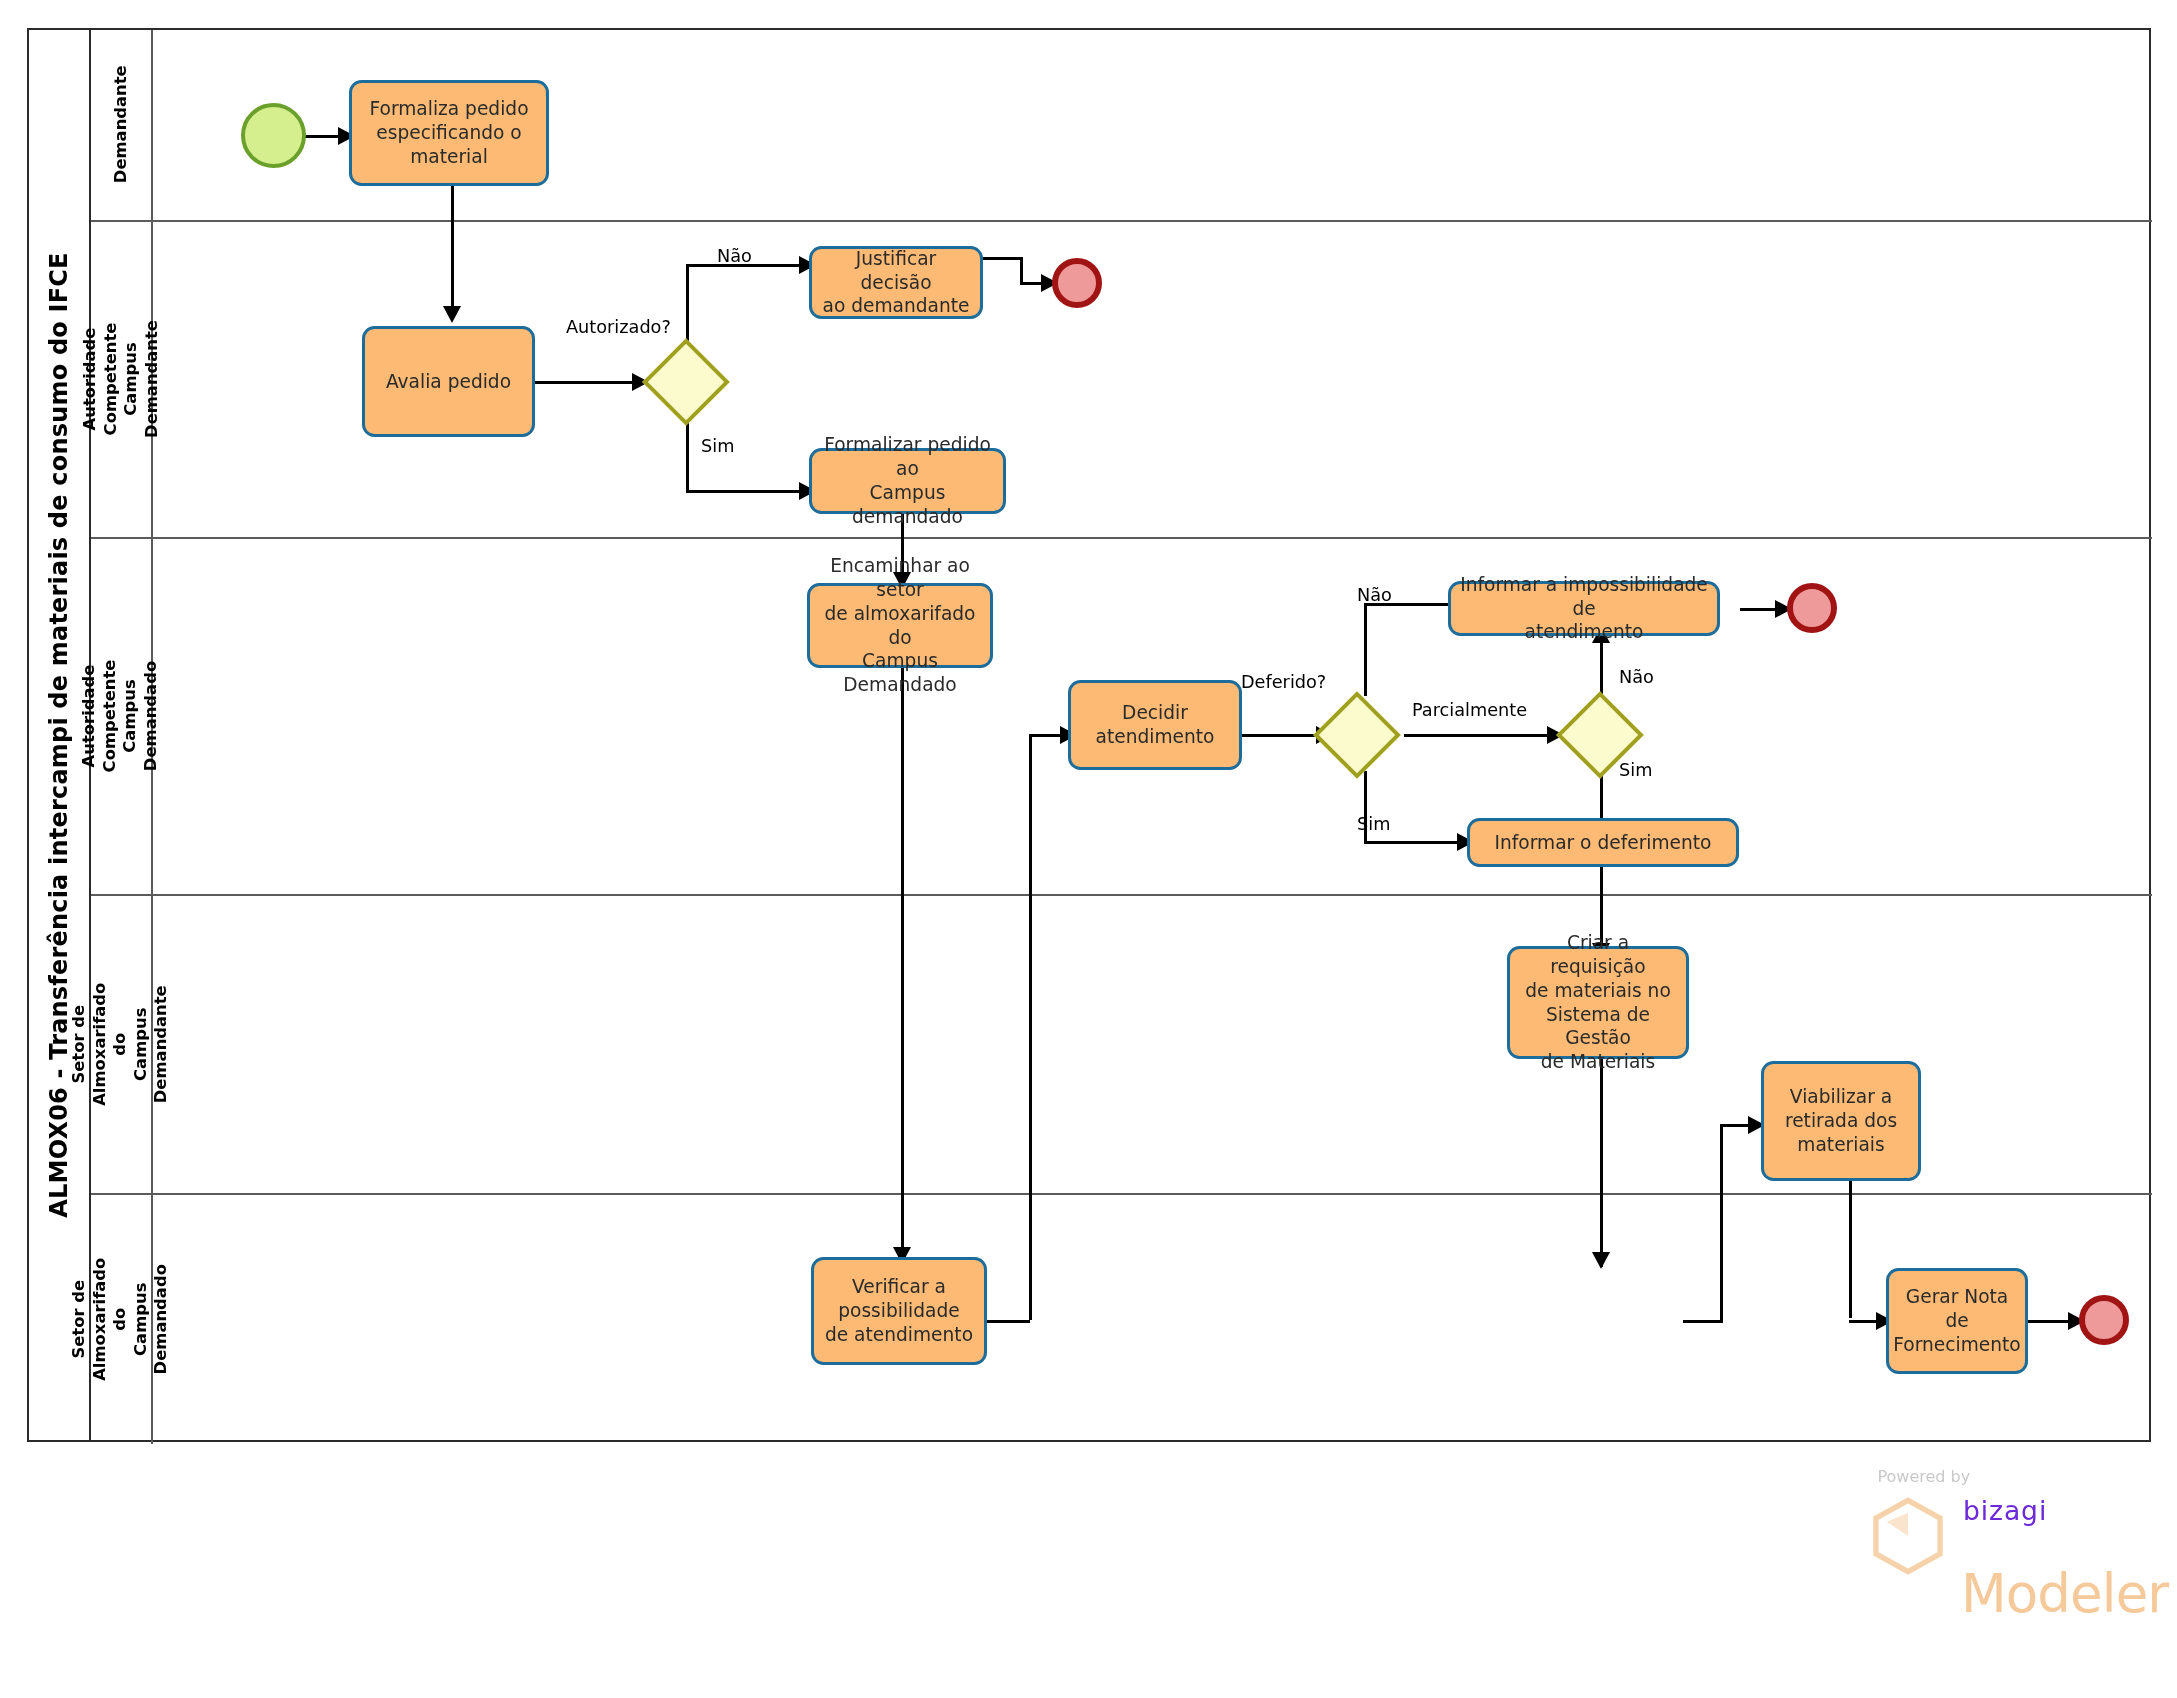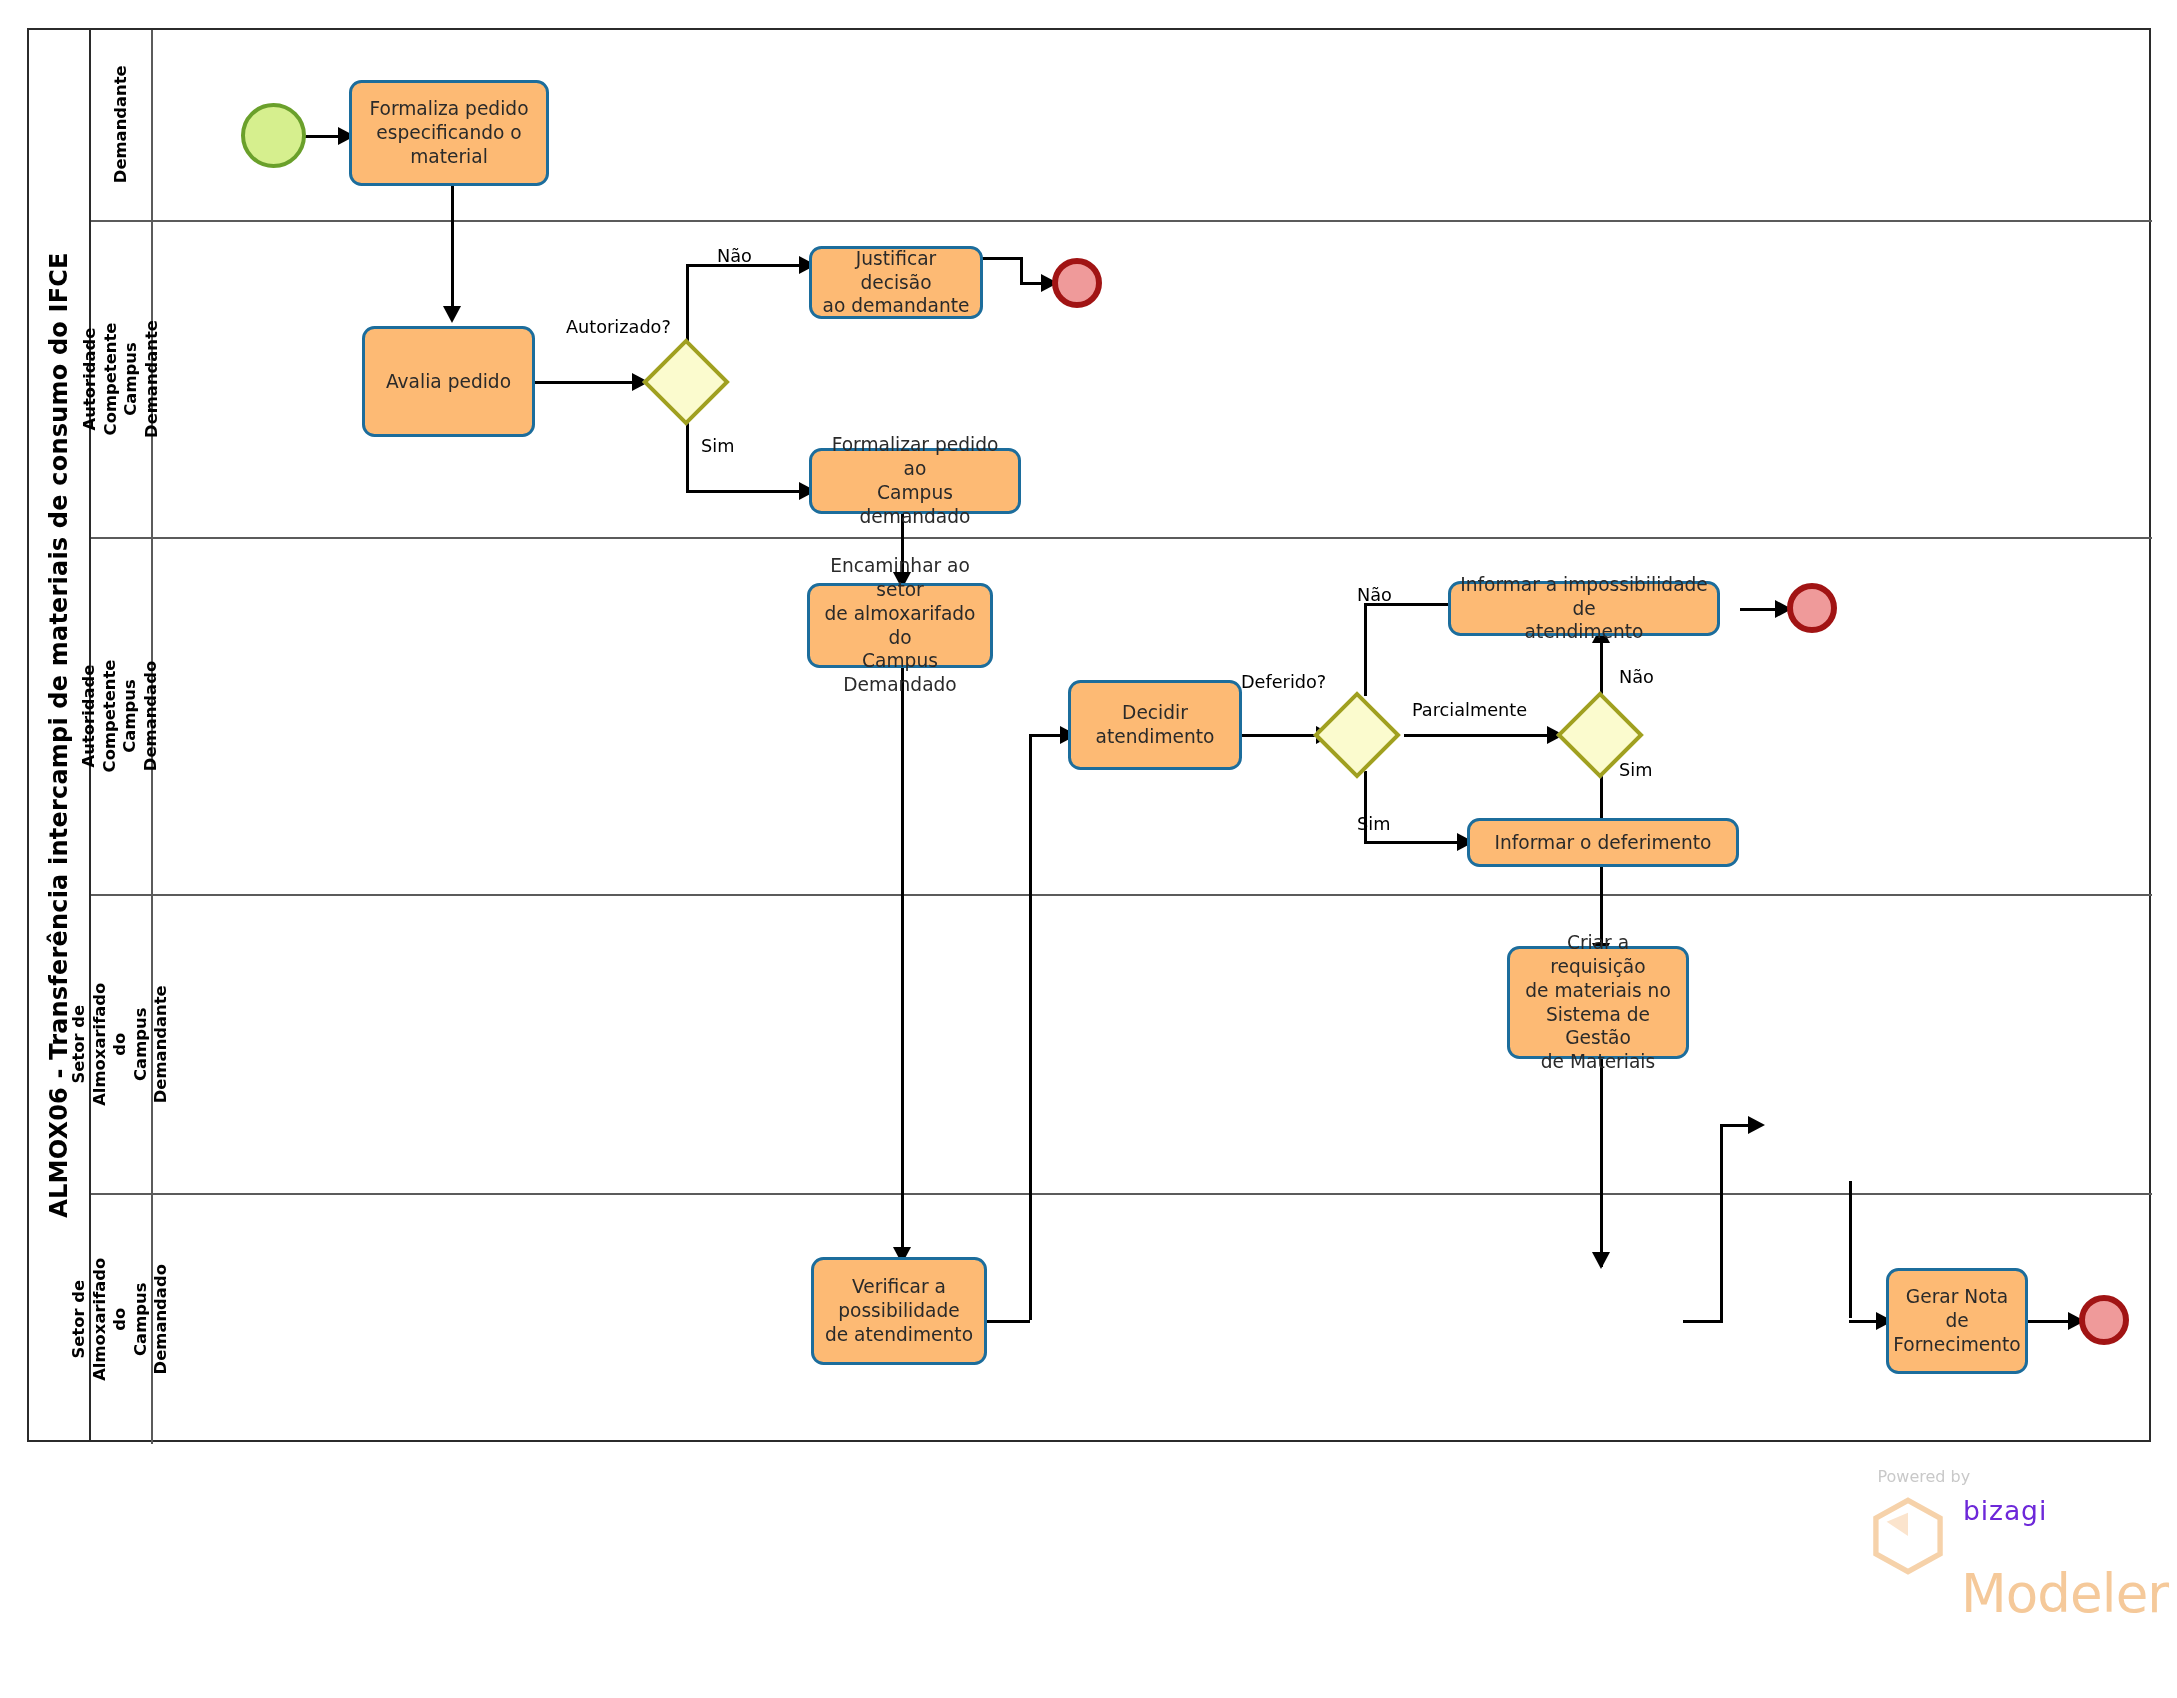--- a/index.html
+++ b/index.html
@@ -212,21 +212,21 @@
   <div class="elabel" style="left:566px;top:317px;">Autorizado?</div>
 
   <div class="elabel" style="left:717px;top:246px;">Não</div>
   <div class="elabel" style="left:701px;top:436px;">Sim</div>
 
   <div class="task" style="left:809px;top:246px;width:174px;height:73px;">Justificar decisão
 ao demandante</div>
 
   <div class="event end" style="left:1052px;top:258px;width:50px;height:50px;"></div>
 
-  <div class="task" style="left:809px;top:448px;width:212px;height:66px;">Formalizar pedido ao
+  <div class="task" style="left:809px;top:448px;width:197px;height:66px;">Formalizar pedido ao
 Campus demandado</div>
 
   <div class="task" style="left:807px;top:583px;width:186px;height:85px;">Encaminhar ao setor
 de almoxarifado do
 Campus Demandado</div>
 
   <div class="task" style="left:1068px;top:680px;width:174px;height:90px;">Decidir
 atendimento</div>
 
   <div class="gw" style="left:1326px;top:704px;width:62px;height:62px;">
@@ -250,20 +250,23 @@
 
   <div class="event end" style="left:1787px;top:583px;width:50px;height:50px;"></div>
 
   <div class="task" style="left:1467px;top:818px;width:272px;height:49px;">Informar o deferimento</div>
 
   <div class="task" style="left:1507px;top:946px;width:182px;height:113px;">Criar a requisição
 de materiais no
 Sistema de Gestão
 de Materiais</div>
 
+  <div class="task" style="left:1761px;top:1061px;width:160px;height:120px;">Viabilizar a
+retirada dos
+materiais</div>
 
   <div class="task" style="left:811px;top:1257px;width:176px;height:108px;">Verificar a
 possibilidade
 de atendimento</div>
 
 
   <div class="task" style="left:1886px;top:1268px;width:142px;height:106px;">Gerar Nota de
 Fornecimento</div>
 
   <div class="event end" style="left:2079px;top:1295px;width:50px;height:50px;"></div>

